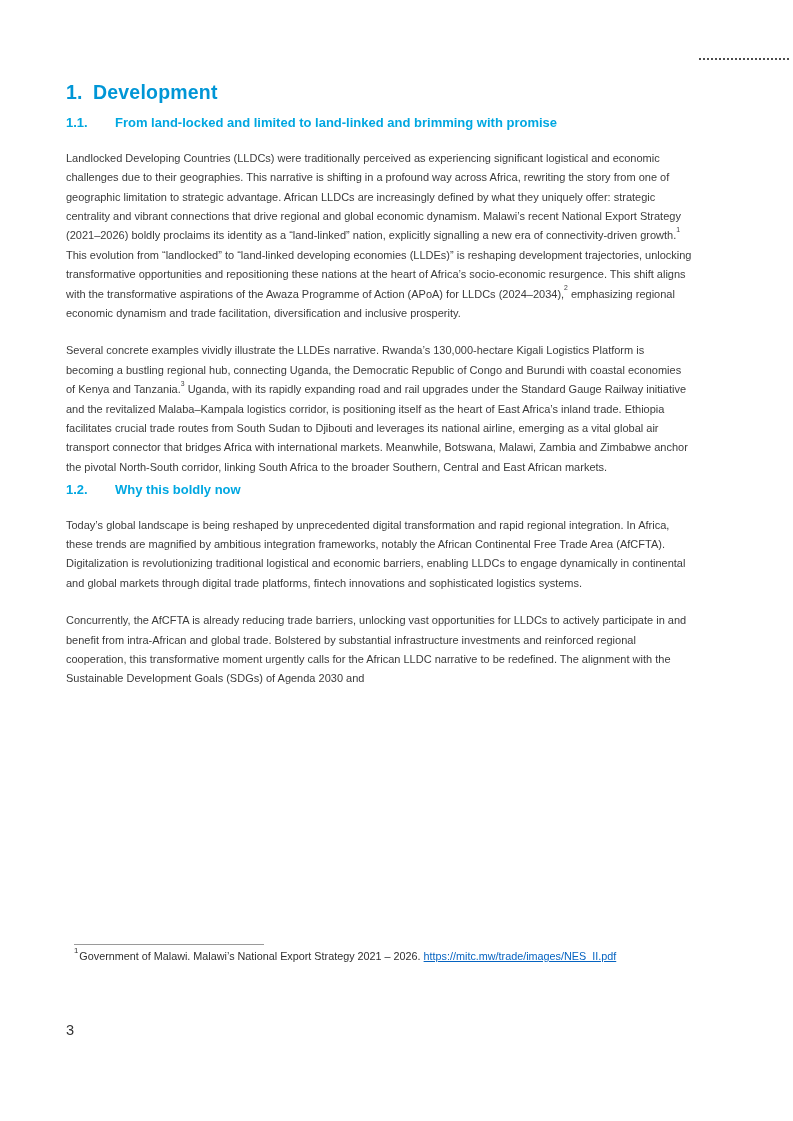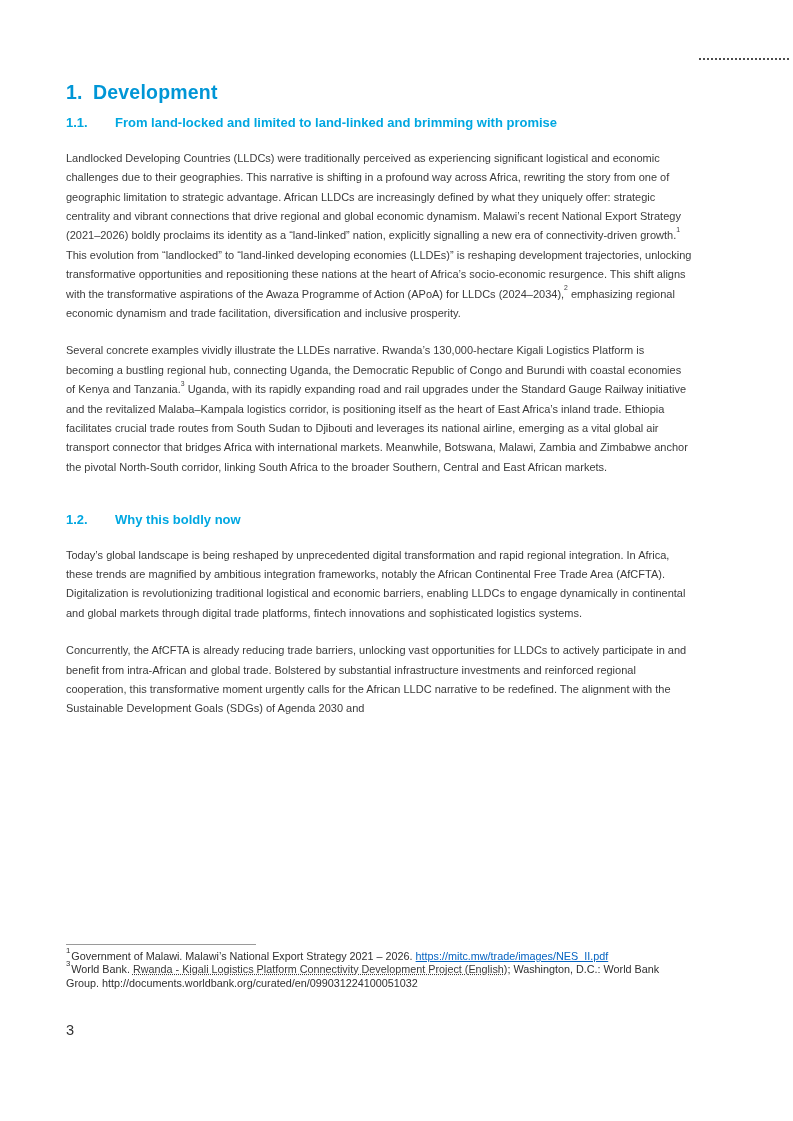--- a/index.html
+++ b/index.html
@@ -35,36 +35,36 @@
   .doc-h1 .num { width: 27px; flex: none; }
   .doc-h2 {
     display: flex;
     color: var(--subheading, #00a7e1);
     font-size: 13px;
     font-weight: 700;
     line-height: 1.1;
   }
   .doc-h2 .num { width: 49px; flex: none; }
   .doc-h2.s11 { margin-top: 14px; }
-  .doc-h2.s12 { margin-top: 36px; }
+  .doc-h2.s12 { margin-top: 6px; }
   p.body {
     margin-top: 18px;
     font-size: 11px;
     line-height: 19.4px;
     text-align: left;
   }
   p.body sup, .fnref {
     font-size: 0.62em;
     position: relative;
     top: -0.45em;
     line-height: 0;
   }
   .footer-area {
     position: absolute;
-    left: 66px;
+    left: 74px;
     right: 100px;
     top: 944px;
   }
   .fn-sep {
     width: 190px;
     height: 0;
     border-top: 1px solid #9a9a9a;
     margin-bottom: 5px;
   }
   .footnote {
@@ -126,18 +126,17 @@
     <p class="body">Concurrently, the AfCFTA is already reducing trade barriers, unlocking vast opportunities for LLDCs to actively participate in and benefit from intra-African and global trade. Bolstered by substantial infrastructure investments and reinforced regional cooperation, this transformative moment urgently calls for the African LLDC narrative to be redefined. The alignment with the Sustainable Development Goals (SDGs) of Agenda 2030 and</p>
 
   </div>
 
   <div class="footer-area">
     <div class="fn-sep"></div>
 
     <div class="footnote"><sup>1</sup><span>Government of Malawi. Malawi’s National Export Strategy 2021 – 2026. </span><a class="doc-link" href="#">https://mitc.mw/trade/images/NES_II.pdf</a></div>
 
 
-    <div class="footnote"><sup>3</sup><span>World Bank. </span><a class="doc-link dark" href="#">Rwanda - Kigali Logistics Platform Connectivity Development Project (English)</a><span>; Washington, D.C.: World Bank Group. http://documents.worldbank.org/curated/en/099031224100051032</span></div>
   </div>
 
   <div class="page-num">3</div>
 
 </div>
 
 </body></html>

